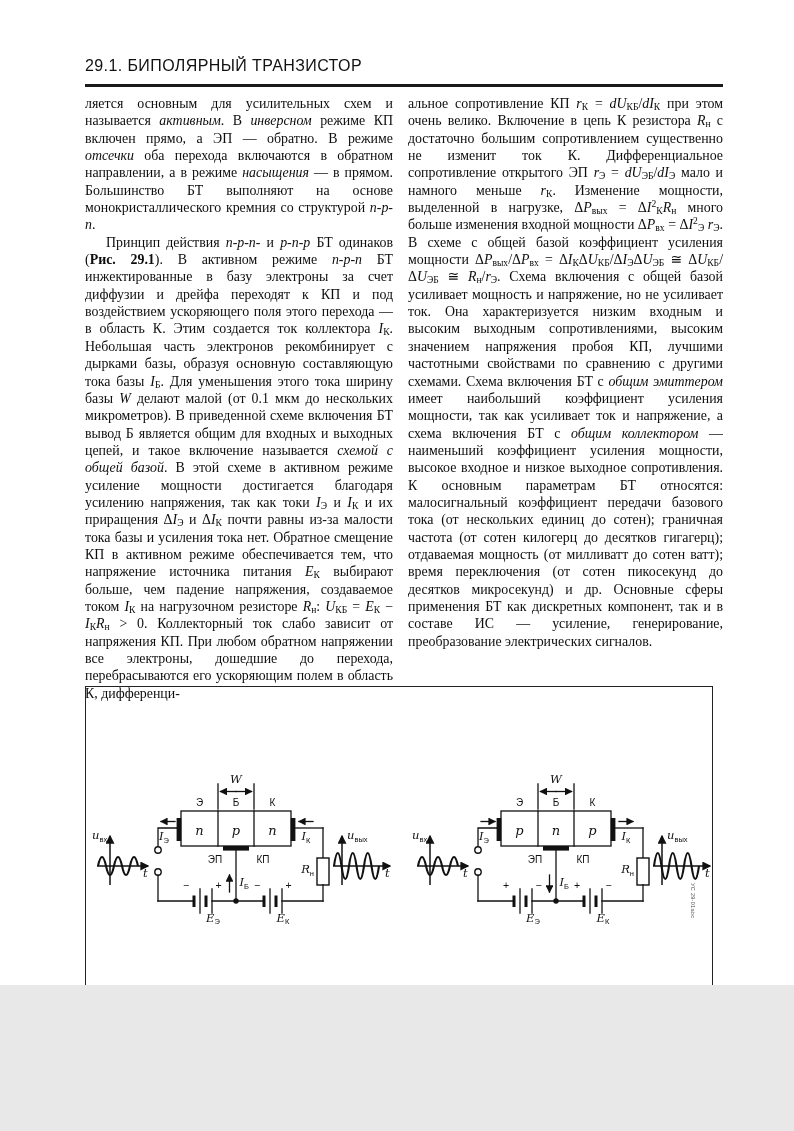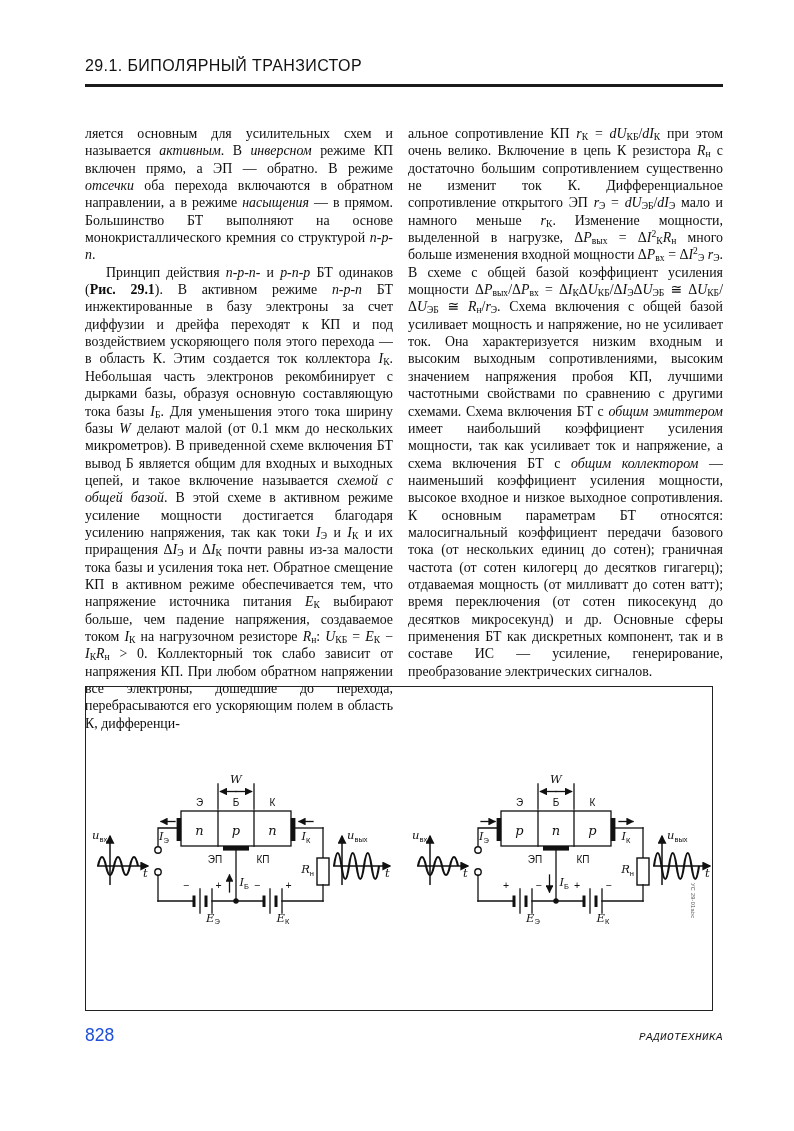--- a/index.html
+++ b/index.html
@@ -1,24 +1,24 @@
 <!DOCTYPE html>
 <html lang="ru"><head>
 <meta charset="utf-8">
 <style>
   html,body{margin:0;padding:0;background:#e8e8e8;}
-  #page{position:relative;width:794px;height:1131px;background:#ffffff;overflow:hidden;
+  #page{position:relative;width:794px;height:985px;background:#ffffff;overflow:hidden;
         font-family:"Liberation Serif",serif;color:#0d0d0d;}
   
   #sec-title{position:absolute;left:85px;top:57px;font-family:"Liberation Sans",sans-serif;
              font-size:16px;letter-spacing:.4px;color:#111;}
   #head-rule{position:absolute;left:85px;top:84px;width:638px;height:2.6px;background:#1b1b1b;}
   
   #cols{position:absolute;left:85px;top:95px;width:638px;display:flex;gap:15px;}
-  .col{text-align:justify;font-size:13.9px;line-height:17.35px;margin-top:30px;}
+  .col{text-align:justify;font-size:13.9px;line-height:17.35px;}
   .col.left{width:308px;}
   .col.right{width:315px;}
   .col p{margin:0;}
   .col p.indent{text-indent:21px;}
   .col sub{font-size:69%;vertical-align:-0.22em;line-height:0;font-style:normal;}
   .col sup{font-size:69%;vertical-align:0.5em;line-height:0;font-style:normal;}
   
   #figure{position:absolute;left:85px;top:686px;width:628px;height:325px;border:1.4px solid #222;box-sizing:border-box;}
   .diag{position:absolute;top:86px;width:310px;height:200px;}
   #diag-npn{left:5px;}

